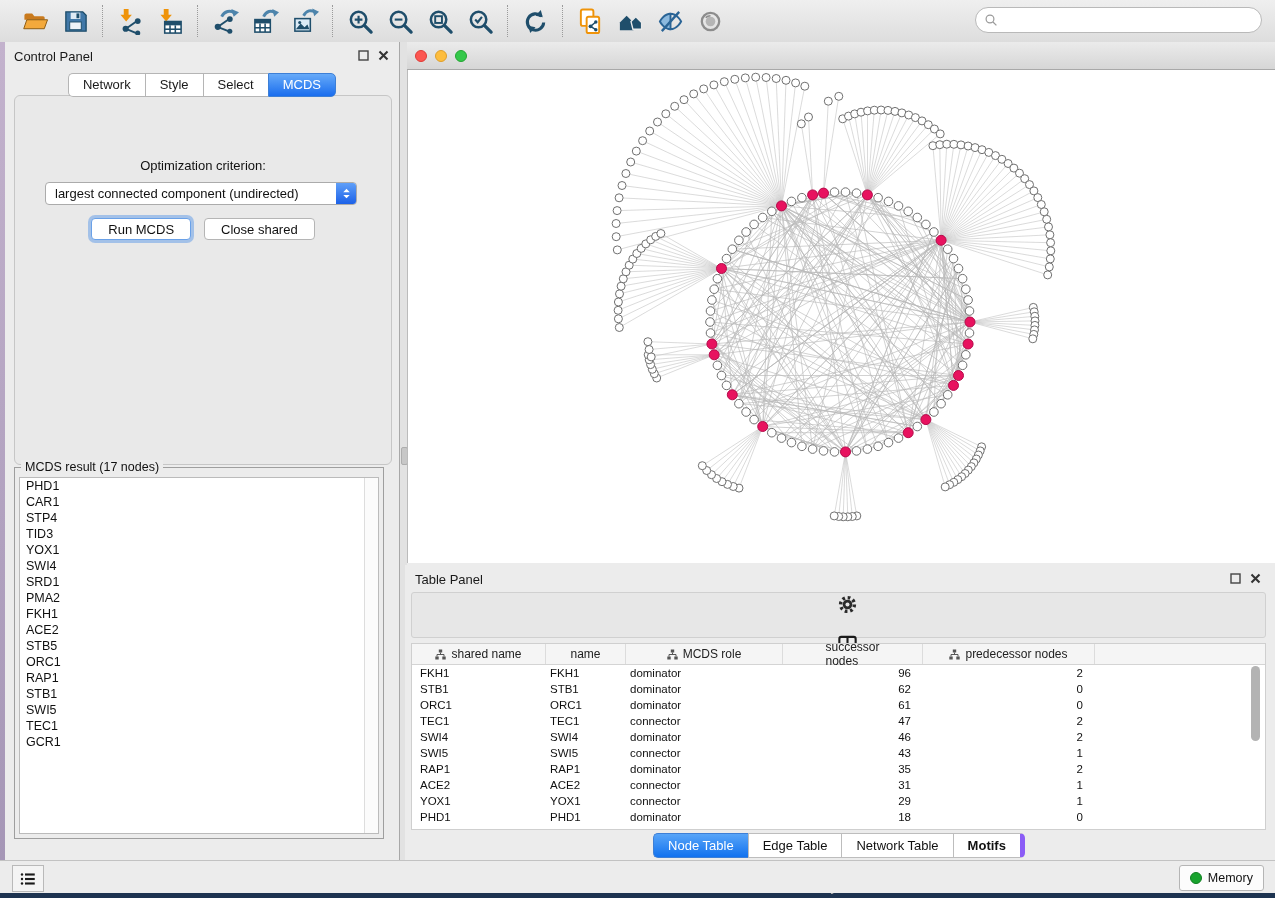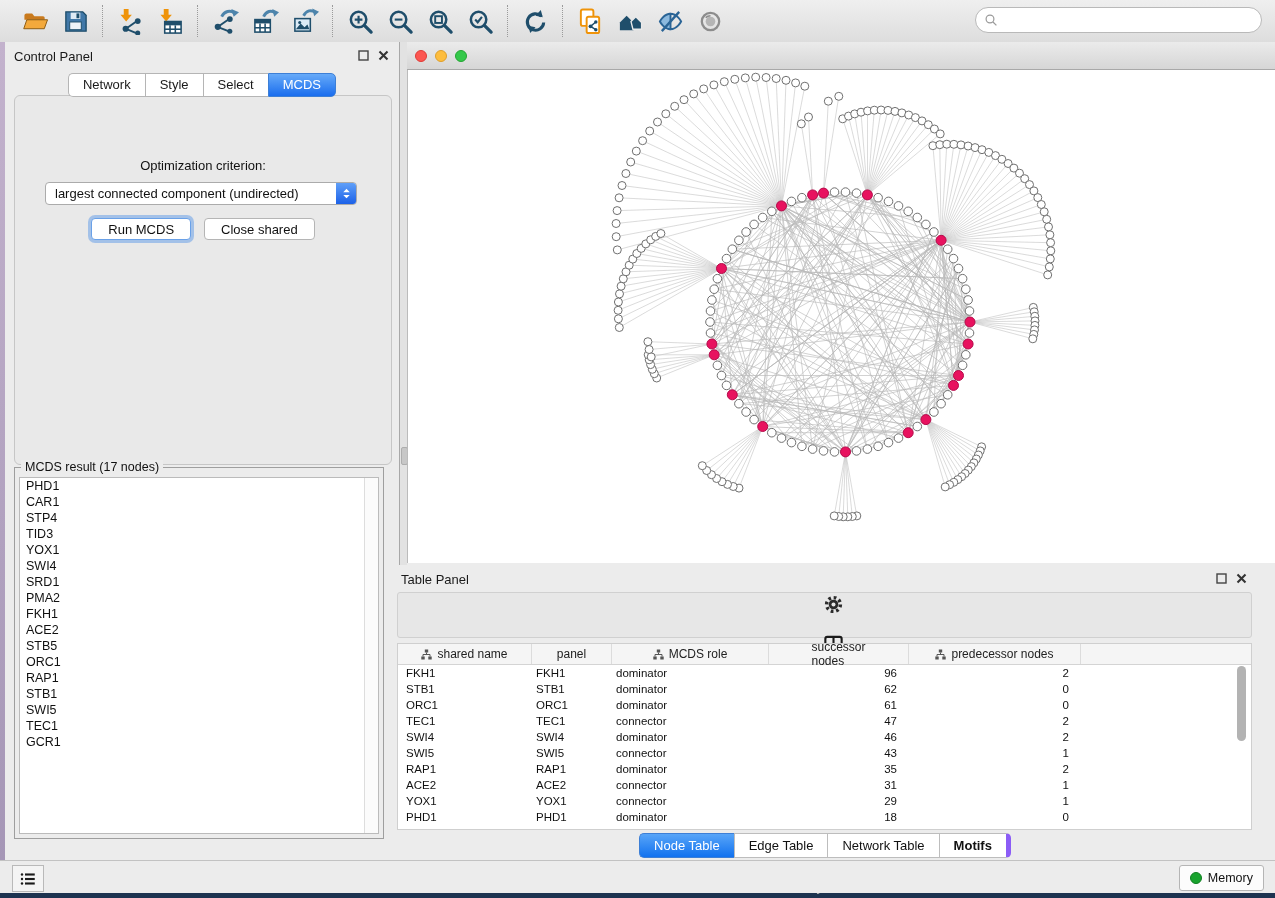--- a/index.html
+++ b/index.html
@@ -55,21 +55,21 @@
   .vsplit .grip{position:absolute;left:1px;top:405px;width:5px;height:16px;background:#c7c7c7;border:1px solid #adadad;border-radius:2px;}
   
   .netwin{position:absolute;left:407px;top:42px;width:868px;height:523px;}
   .net-titlebar{position:relative;height:28px;background:linear-gradient(#ebebeb,#d6d6d6);
                 border-bottom:1px solid #a8a8a8;box-sizing:border-box;}
   .tlight{position:absolute;top:8px;width:12px;height:12px;border-radius:50%;box-sizing:border-box;}
   .net-title{position:absolute;left:0;right:0;top:6px;text-align:center;font-size:13px;color:#2e2e2e;margin-top:40px;}
   .net-canvas{position:absolute;left:0;top:28px;width:868px;height:493px;background:#fff;border-left:1px solid #bbb;box-sizing:border-box;}
   .hsplit-grip{position:absolute;left:430px;top:516px;width:9px;height:5px;background:#c9c9c9;border-radius:1px;}
   
-  .tpanel{position:absolute;left:391px;top:565px;width:868px;height:295px;background:#ececec;}
+  .tpanel{position:absolute;left:405px;top:565px;width:868px;height:295px;background:#ececec;}
   .tp-toolbar{position:absolute;left:6px;top:27px;width:855px;height:46px;background:#e7e7e7;
               border:1px solid #d0d0d0;border-radius:3px;display:flex;align-items:center;gap:17px;
               padding-left:18px;box-sizing:border-box;flex-direction:column;}
   .tp-btn{width:26px;height:26px;display:flex;align-items:center;justify-content:center;}
   .tp-btn svg{width:23px;height:23px;}
   .fx{font-family:"DejaVu Serif",serif;font-style:italic;font-size:18px;color:#b0b0b0;}
   .ttable{position:absolute;left:6px;top:78px;width:855px;height:187px;background:#fff;border:1px solid #cfcfcf;box-sizing:border-box;}
   .thead{display:flex;height:20px;background:#f5f5f5;border-bottom:1px solid #d4d4d4;}
   .th{display:flex;align-items:center;justify-content:center;gap:5px;font-size:12px;color:#222;
       border-right:1px solid #dcdcdc;box-sizing:border-box;height:100%;}
@@ -1002,21 +1002,21 @@
           <div class="th" style="width: 134px;">
             <svg width="11" height="11" viewBox="0 0 11 11">
               <rect x="3.8" y="0.5" width="3.4" height="3" fill="#555"></rect>
               <rect x="0.3" y="7.5" width="3.4" height="3" fill="#555"></rect>
               <rect x="7.3" y="7.5" width="3.4" height="3" fill="#555"></rect>
               <path d="M5.5 3.5v2M2 7.5v-2h7v2" fill="none" stroke="#555"></path>
             </svg>
             <span>shared name</span>
           </div>
           <div class="th" style="width: 80px;">
-            <span>panel</span>
+            <span>name</span>
           </div>
           <div class="th" style="width: 157px;">
             <svg width="11" height="11" viewBox="0 0 11 11">
               <rect x="3.8" y="0.5" width="3.4" height="3" fill="#555"></rect>
               <rect x="0.3" y="7.5" width="3.4" height="3" fill="#555"></rect>
               <rect x="7.3" y="7.5" width="3.4" height="3" fill="#555"></rect>
               <path d="M5.5 3.5v2M2 7.5v-2h7v2" fill="none" stroke="#555"></path>
             </svg>
             <span>MCDS role</span>
           </div>

